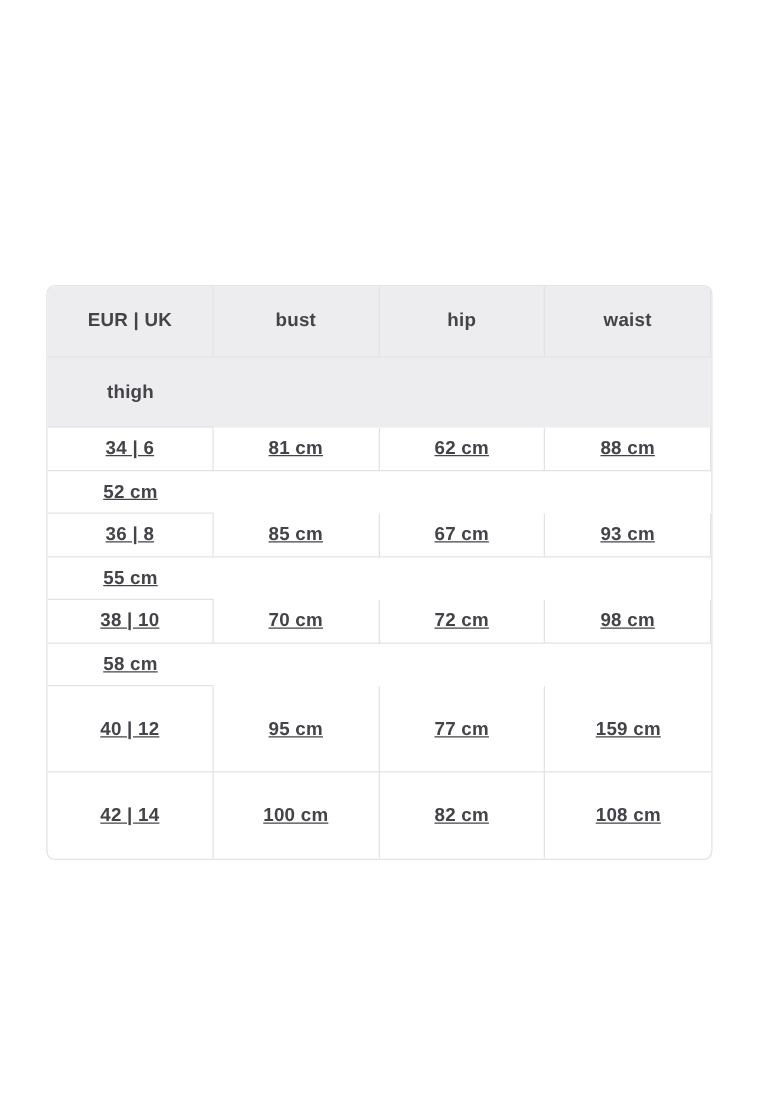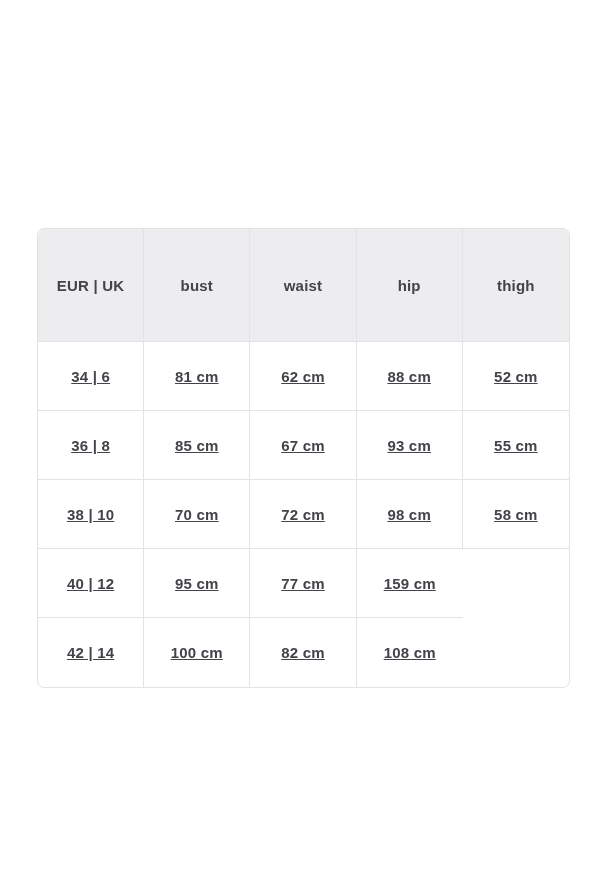--- a/index.html
+++ b/index.html
@@ -24,21 +24,21 @@
     border: 1px solid var(--border, #e3e2e5);
     border-radius: 7px;
     overflow: hidden;
     color: var(--text, #454349);
     font-size: 15px;
     font-weight: 600;
     letter-spacing: 0.2px;
   }
   .trow {
     display: grid;
-    grid-template-columns: repeat(5, 1fr);
+    grid-template-columns: repeat(4, 1fr);
   }
   .trow.header {
     height: 113px;
     background: var(--header-bg, #edecee);
   }
   .trow.body {
     height: 69px;
     text-decoration: underline;
   }
   .tcell {
@@ -58,22 +58,22 @@
   }
 </style>
 </head>
 <body>
 
 <div class="size-table">
 
   <div class="trow header">
     <div class="tcell">EUR | UK</div>
     <div class="tcell">bust</div>
+    <div class="tcell">hip</div>
     <div class="tcell">waist</div>
-    <div class="tcell">hip</div>
     <div class="tcell">thigh</div>
   </div>
 
   <div class="trow body">
     <div class="tcell">34 | 6</div>
     <div class="tcell">81 cm</div>
     <div class="tcell">62 cm</div>
     <div class="tcell">88 cm</div>
     <div class="tcell">52 cm</div>
   </div>

